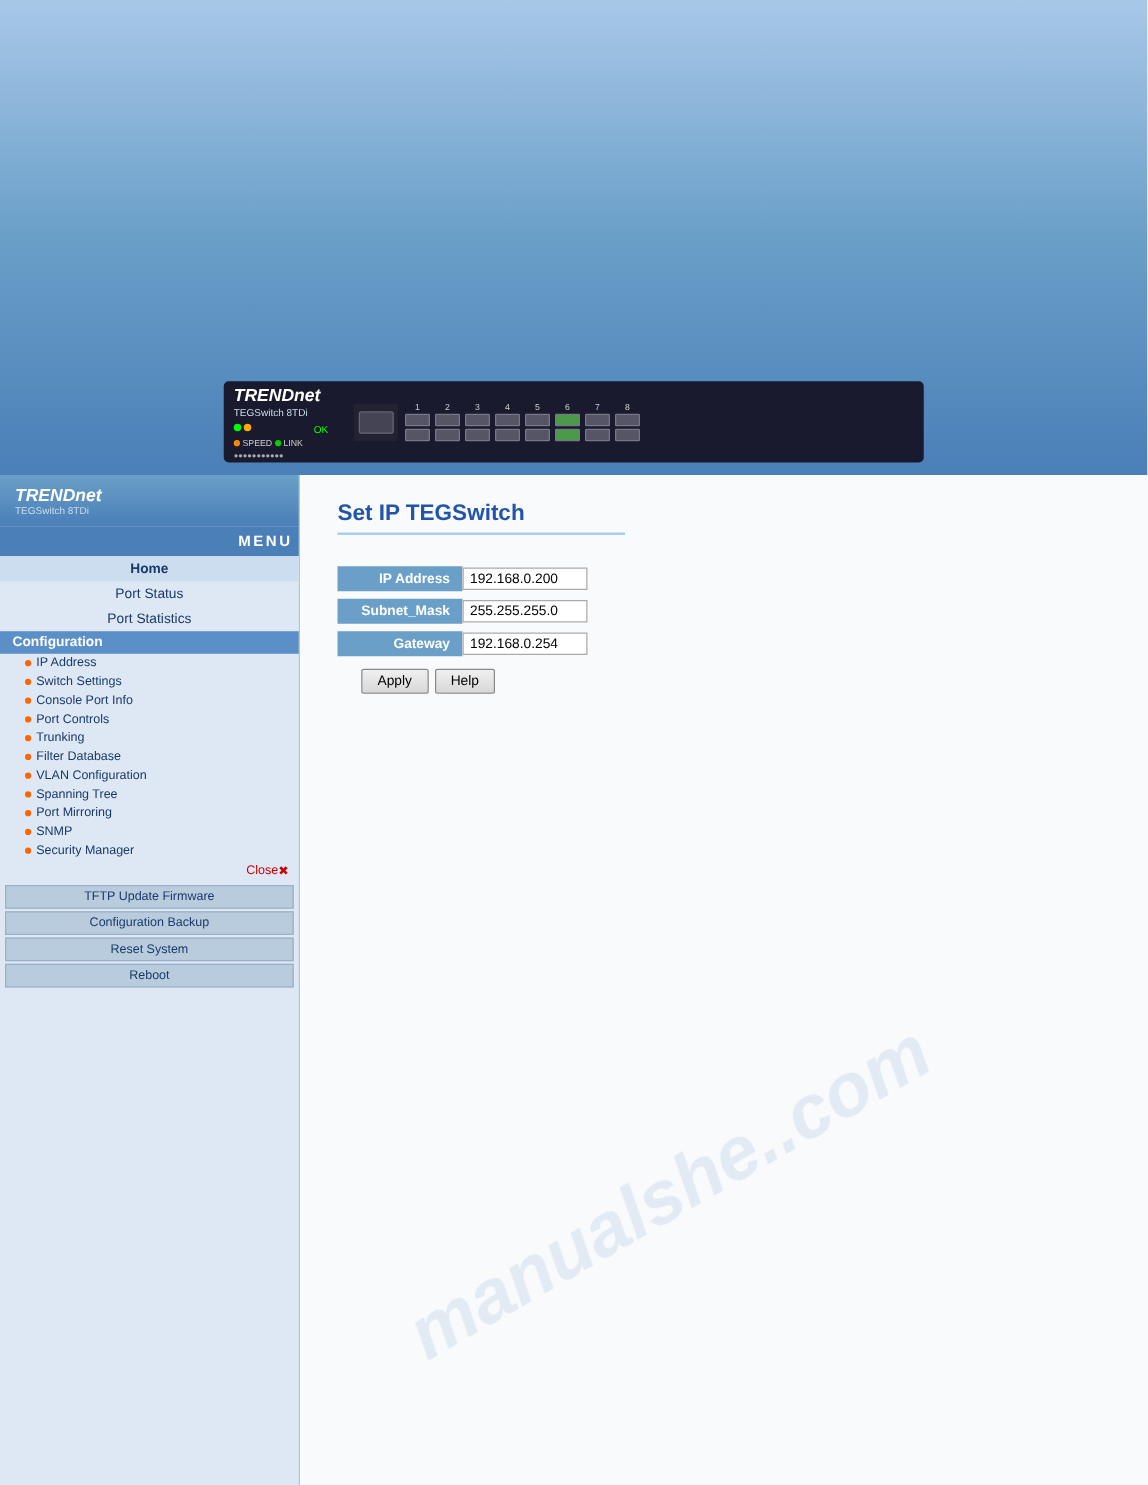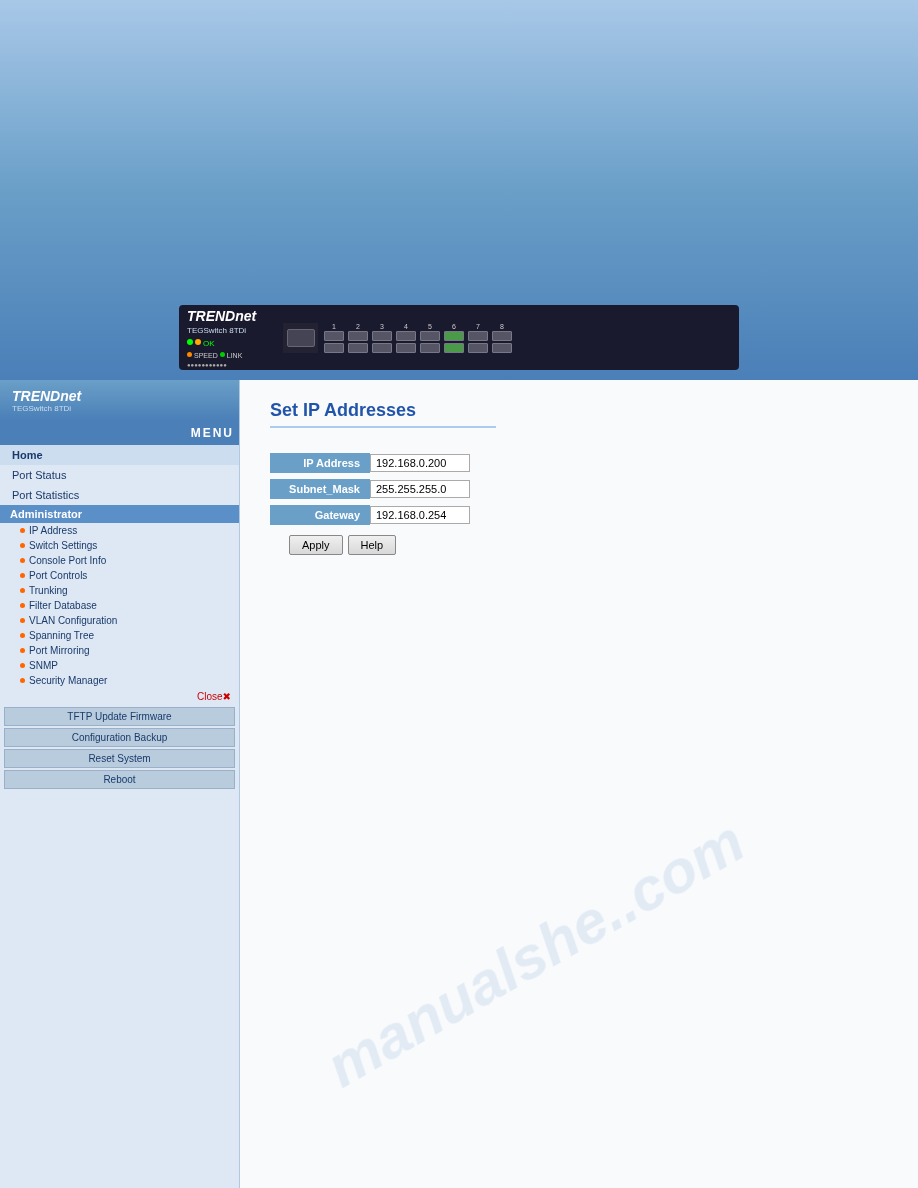--- a/index.html
+++ b/index.html
@@ -54,20 +54,21 @@
       height: 6px;
       border-radius: 50%;
       background: #444;
     }
     .led.green { background: #00ff00; }
     .led.amber { background: #ffaa00; }
 
     .device-ok {
       color: #00ff00;
       font-size: 8px;
+      margin-left: 48px;
     }
 
     .device-ports-area {
       display: flex;
       align-items: center;
       gap: 4px;
       flex: 1;
     }
 
     .device-console {
@@ -149,20 +150,21 @@
       text-align: right;
       padding: 5px;
       letter-spacing: 2px;
     }
 
     .sidebar-item {
       padding: 4px 12px;
       cursor: pointer;
       font-size: 11px;
       color: #1a3a6a;
+      text-align: center;
     }
 
     .sidebar-item.home {
       background: #ccddf0;
       font-weight: bold;
     }
 
     .sidebar-section-header {
       background: #5a8fc8;
       color: #ffffff;
@@ -396,21 +398,21 @@
     </div>
 
     <div class="sidebar-menu-header">MENU</div>
 
     <div class="sidebar-item home">Home</div>
 
     <div class="sidebar-item">Port Status</div>
 
     <div class="sidebar-item">Port Statistics</div>
 
-    <div class="sidebar-section-header">Administrator</div>
+    <div class="sidebar-section-header">Configuration</div>
 
     <div class="sidebar-subitem">
       <div class="sidebar-bullet"></div>
       <span>IP Address</span>
     </div>
     <div class="sidebar-subitem">
       <div class="sidebar-bullet"></div>
       <span>Switch Settings</span>
     </div>
     <div class="sidebar-subitem">
@@ -455,21 +457,21 @@
       <span style="color:#cc0000;font-size:10px;">✖</span>
     </div>
 
     <div class="sidebar-bottom-item">TFTP Update Firmware</div>
     <div class="sidebar-bottom-item">Configuration Backup</div>
     <div class="sidebar-bottom-item">Reset System</div>
     <div class="sidebar-bottom-item">Reboot</div>
   </div>
 
   <div class="main-content">
-    <div class="page-title">Set IP Addresses</div>
+    <div class="page-title">Set IP TEGSwitch</div>
 
     
     <div>
 
       <div class="form-row">
         <div class="form-label">IP Address</div>
         <input class="form-input" type="text" value="192.168.0.200" style="">
       </div>
 
       <div class="form-row">

